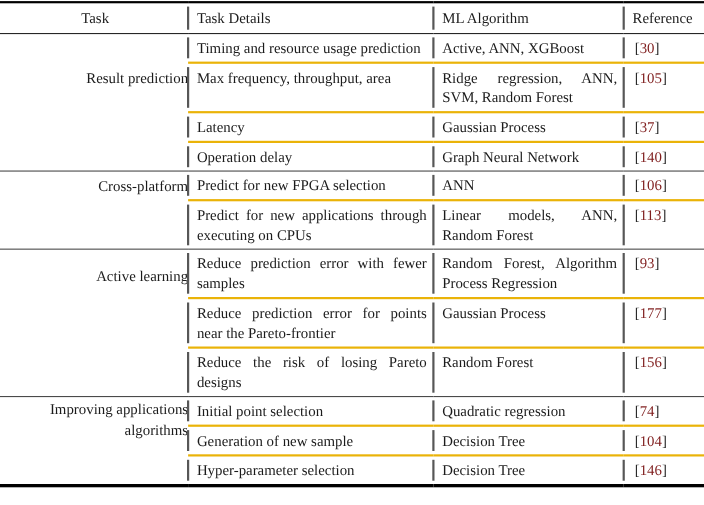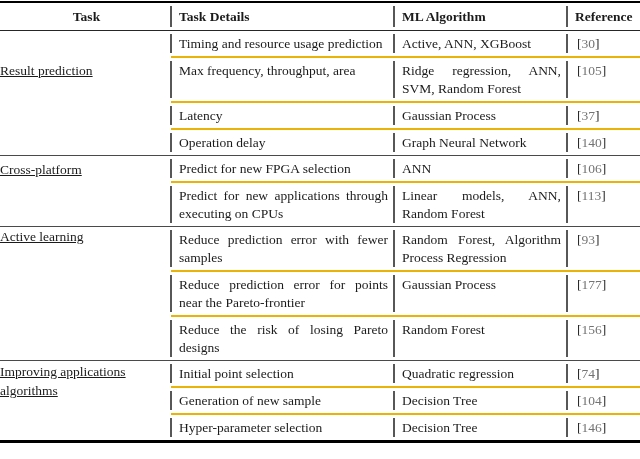--- a/index.html
+++ b/index.html
@@ -28,21 +28,21 @@
   th, td {
     position: relative;
     vertical-align: top;
     font-size: 13.5px;
     line-height: 18px;
     padding: 3.5px 6px 3.5px 8px;
   }
 
   
   thead th {
-    font-weight: bold;
+    font-weight: normal;
     text-align: left;
     border-bottom: 1.5px solid #262626;
     padding-top: 5px;
     padding-bottom: 4px;
   }
   th.task-h { text-align: center; }
 
   
   .vr::before {
     content: "";
@@ -52,34 +52,34 @@
     bottom: 3px;
     width: 1.5px;
     background: #575757;
   }
 
   
   tr.group-start td { border-top: 1.5px solid #4a4a4a; } 
   tr.sub-row td     { border-top: 2px solid #eab308; }   
 
   
-  td.task-cell { padding: 0; text-align: left; text-decoration: underline; }
+  td.task-cell { padding: 0; text-align: right; }
   .task-label { line-height: 19px; }
   .task-label.g1 { margin-top: 30px; }
   .task-label.g2 { margin-top: 4px;  }
-  .task-label.g3 { }
+  .task-label.g3 { margin-top: 14px; }
   .task-label.g4 { margin-top: 1px;  }
 
   .jtext { text-align: justify; }
 
   
   td.ref-cell { padding-left: 10px; }
   .cite { cursor: pointer; white-space: nowrap; }
   .cite .bk  { color: #2a2a2a; }
-  .cite .num { color: #737373; }
+  .cite .num { color: #7f1d1d; }
 </style>
 </head>
 <body>
 
 <div class="page">
   <table class="paper-table">
     <colgroup>
       <col class="c-task">
         <col class="c-details">
         <col class="c-algo">

